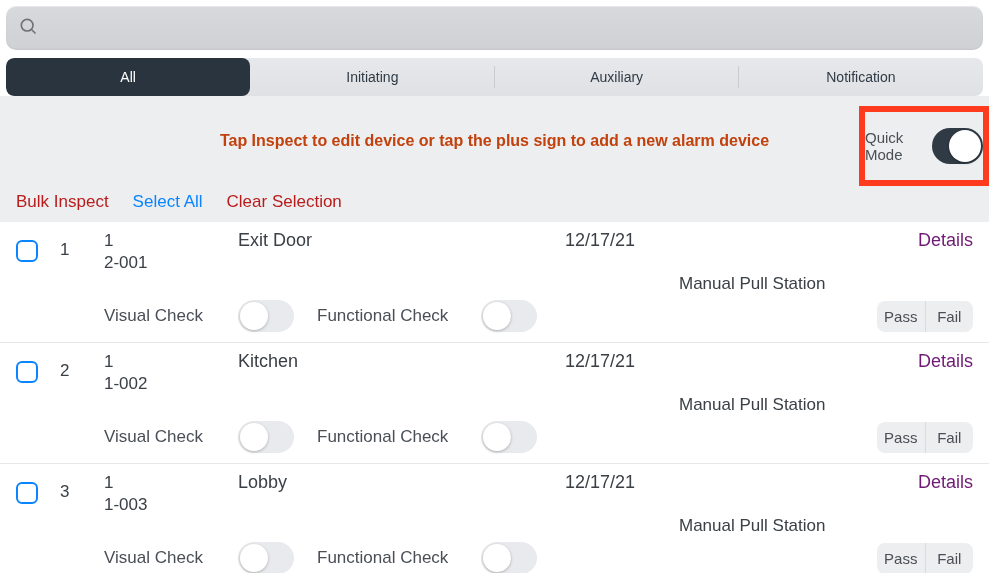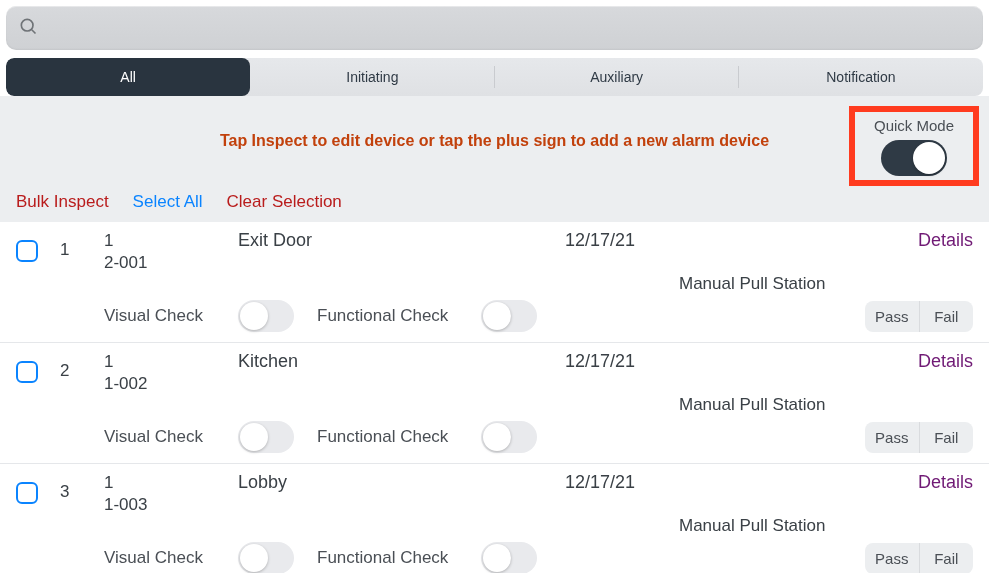--- a/index.html
+++ b/index.html
@@ -15,42 +15,42 @@
 }
 .searchbar svg { width: 20px; height: 20px; stroke: #6f7377; fill:none; stroke-width:2;}
 .searchbar input { flex:1; border:none; background:transparent; outline:none; font-size:17px; margin-left:8px; color:#333;}
 .tabs { display:flex; margin: 8px 6px 0 6px; height:38px; border-radius:8px; overflow:hidden; background: linear-gradient(#e6e8eb,#dfe1e4);}
 .tab { flex:1; display:flex; align-items:center; justify-content:center; font-size:14px; color:#2f3a45; position:relative; cursor:pointer;text-align:right;}
 .tab:not(:last-child)::after { content:""; position:absolute; right:0; top:8px; bottom:8px; width:1px; background:#c9cbcf;}
 .tab.active { background:#29343f; color:#fff; border-radius:8px; }
 .tab.active::after{display:none;}
 .instruction-row { display:flex; align-items:center; justify-content:center; position:relative; height:90px; background:#eceef0;}
 .instruction-text { font-size:16px; font-weight:600; color:#c2410c; text-align:center;}
-.quick-mode-box { position:absolute; right:10px; top:10px; width:130px; height:80px; border:6px solid #ff3b1f; display:flex; flex-direction:column; align-items:center; justify-content:center; gap:6px; background:#eceef0;}
+.quick-mode-box { position:absolute; right:0; top:10px; width:130px; height:80px; border:6px solid #ff3b1f; display:flex; flex-direction:row; align-items:center; justify-content:center; gap:6px; background:#eceef0;}
 .quick-mode-label { font-size:15px; color:#4a4f55;}
 .big-toggle { width:66px; height:36px; border-radius:18px; background:#2f3a45; position:relative;}
 .big-toggle .knob { position:absolute; right:2px; top:2px; width:32px; height:32px; border-radius:50%; background:#fff; box-shadow:0 1px 3px rgba(0,0,0,.3);}
 .bulk-row { display:flex; gap:24px; padding:6px 16px 10px 16px; background:#eceef0; font-size:17px;}
 .bulk-row .muted { color:#b91c1c;}
 .bulk-row .link { color:#0a84ff; }
 .list { background:#fff;}
 .row { border-bottom:1px solid #e5e7ea; padding: 8px 16px 10px 16px; position:relative;}
 .row-top { display:grid; grid-template-columns: 40px 40px 130px 1fr 150px 210px 80px; align-items:start; column-gap:4px;}
 .chk { width:22px; height:22px; border:2.5px solid #0a84ff; border-radius:6px; margin-top:10px; cursor:pointer;}
 .rownum { font-size:17px; color:#3a4046; padding-top:10px;}
 .idblock { font-size:17px; color:#3a4046; line-height:1.3;}
 .loc { font-size:18px; color:#3a4046; padding-top:0px;}
 .date { font-size:18px; color:#3a4046; padding-top:0px; text-align:center;}
 .devtype { font-size:17px; color:#3a4046; padding-top:0px;margin-top:44px;}
 .details { font-size:18px; color:#701a75; text-align:right; cursor:pointer;}
 .row-bot { display:grid; grid-template-columns: 40px 40px 130px 75px 160px 75px 1fr 140px; align-items:center; column-gap:4px; margin-top:6px;}
 .vc-label, .fc-label { font-size:17px; color:#4a4f55; white-space:nowrap;}
 .small-toggle { width:56px; height:32px; border-radius:16px; background:#e9eaed; position:relative; cursor:pointer;}
 .small-toggle .knob { position:absolute; left:2px; top:2px; width:28px; height:28px; border-radius:50%; background:#fff; box-shadow:0 1px 3px rgba(0,0,0,.25);}
-.pf { display:flex; gap:0; background:#eceef0; border-radius:8px; overflow:hidden; width:108px; margin-left:auto;}
+.pf { display:flex; gap:0; background:#eceef0; border-radius:8px; overflow:hidden; width:96px; margin-left:auto;}
 .pf button { flex:1; border:none; background:transparent; font-size:15px; color:#4a4f55; padding:7px 0; cursor:pointer;}
 .pf button:first-child { border-right:1px solid #d9dbde;}
 </style>
 </head>
 <body>
 <div class="app">
 
 <div class="searchbar">
   <span>
     <svg viewBox="0 0 24 24">

